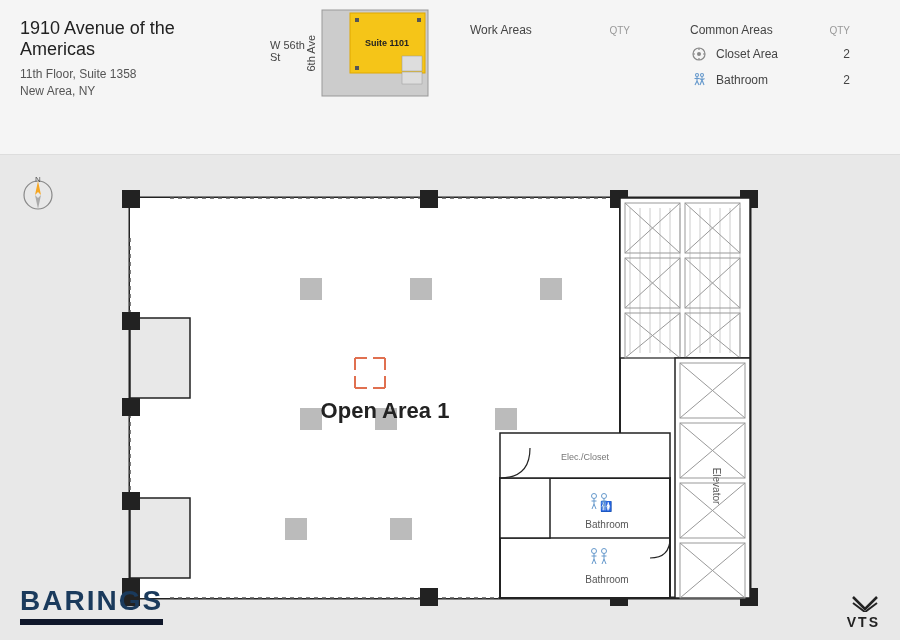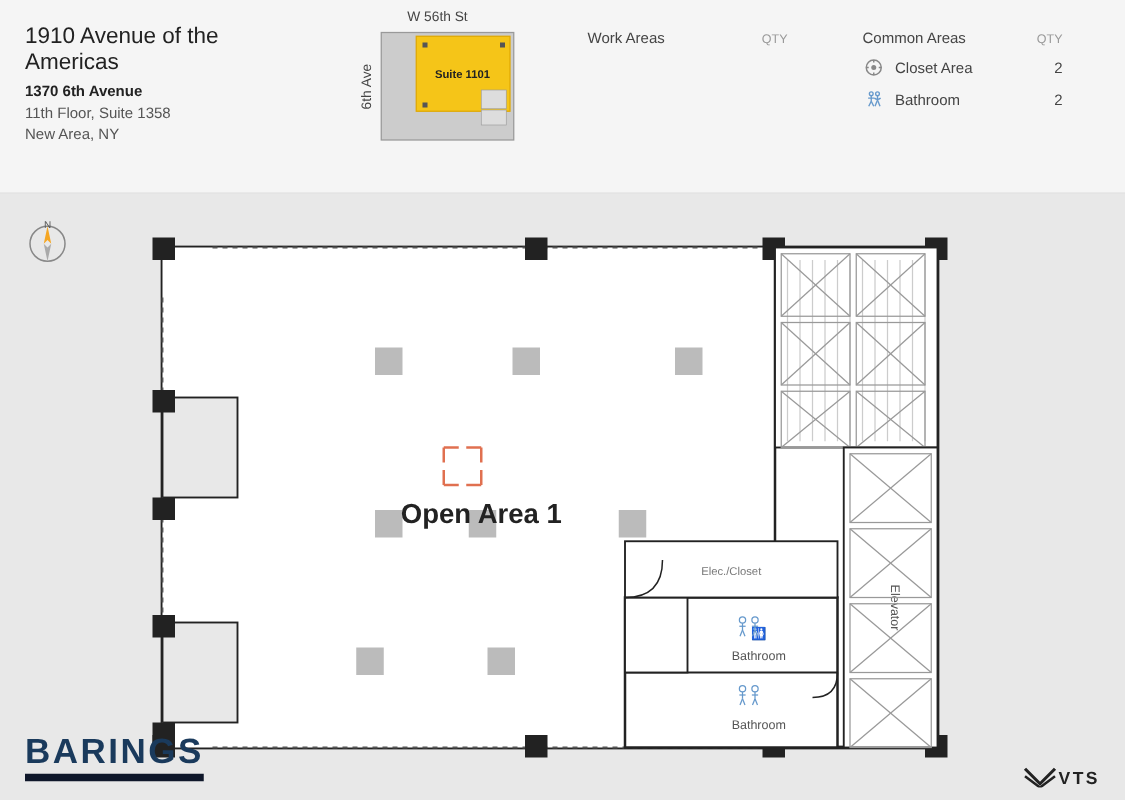--- a/index.html
+++ b/index.html
@@ -44,21 +44,20 @@
       font-size: 12px;
       color: #555;
       line-height: 1.4;
     }
 
     
     .mini-map-container {
       width: 160px;
       flex-shrink: 0;
       display: flex;
-      flex-direction: column;
       align-items: center;
       margin-top: -10px;
       margin-left: 30px;
     }
     .mini-map-street {
       font-size: 11px;
       color: #444;
       margin-bottom: 4px;
     }
     .mini-map-wrapper {
@@ -176,21 +175,21 @@
       padding-bottom: 2px;
     }
 
     .footer-right {
       position: absolute;
       bottom: 10px;
       right: 20px;
     }
     .vts-logo {
       display: flex;
-      flex-direction: row;
+      flex-direction: column;
       align-items: flex-end;
     }
     .vts-chevron {
       width: 30px;
       height: 18px;
     }
     .vts-text {
       font-size: 14px;
       font-weight: 700;
       color: #222;
@@ -198,21 +197,20 @@
       margin-top: 2px;
     }
   </style>
 </head>
 <body>
 
 <div class="header">
 
   <div class="header-left">
     <div class="building-name">1910 Avenue of the Americas</div>
-    <div class="address-line1">1370 6th Avenue</div>
     <div class="address-line2">11th Floor, Suite 1358</div>
     <div class="address-line3">New Area, NY</div>
   </div>
 
   <div class="mini-map-container">
     <div class="mini-map-street">W 56th St</div>
     <div class="mini-map-wrapper">
       <div class="mini-map-side-label">6th Ave</div>
       <svg class="mini-map-svg" viewBox="0 0 110 90">
 

